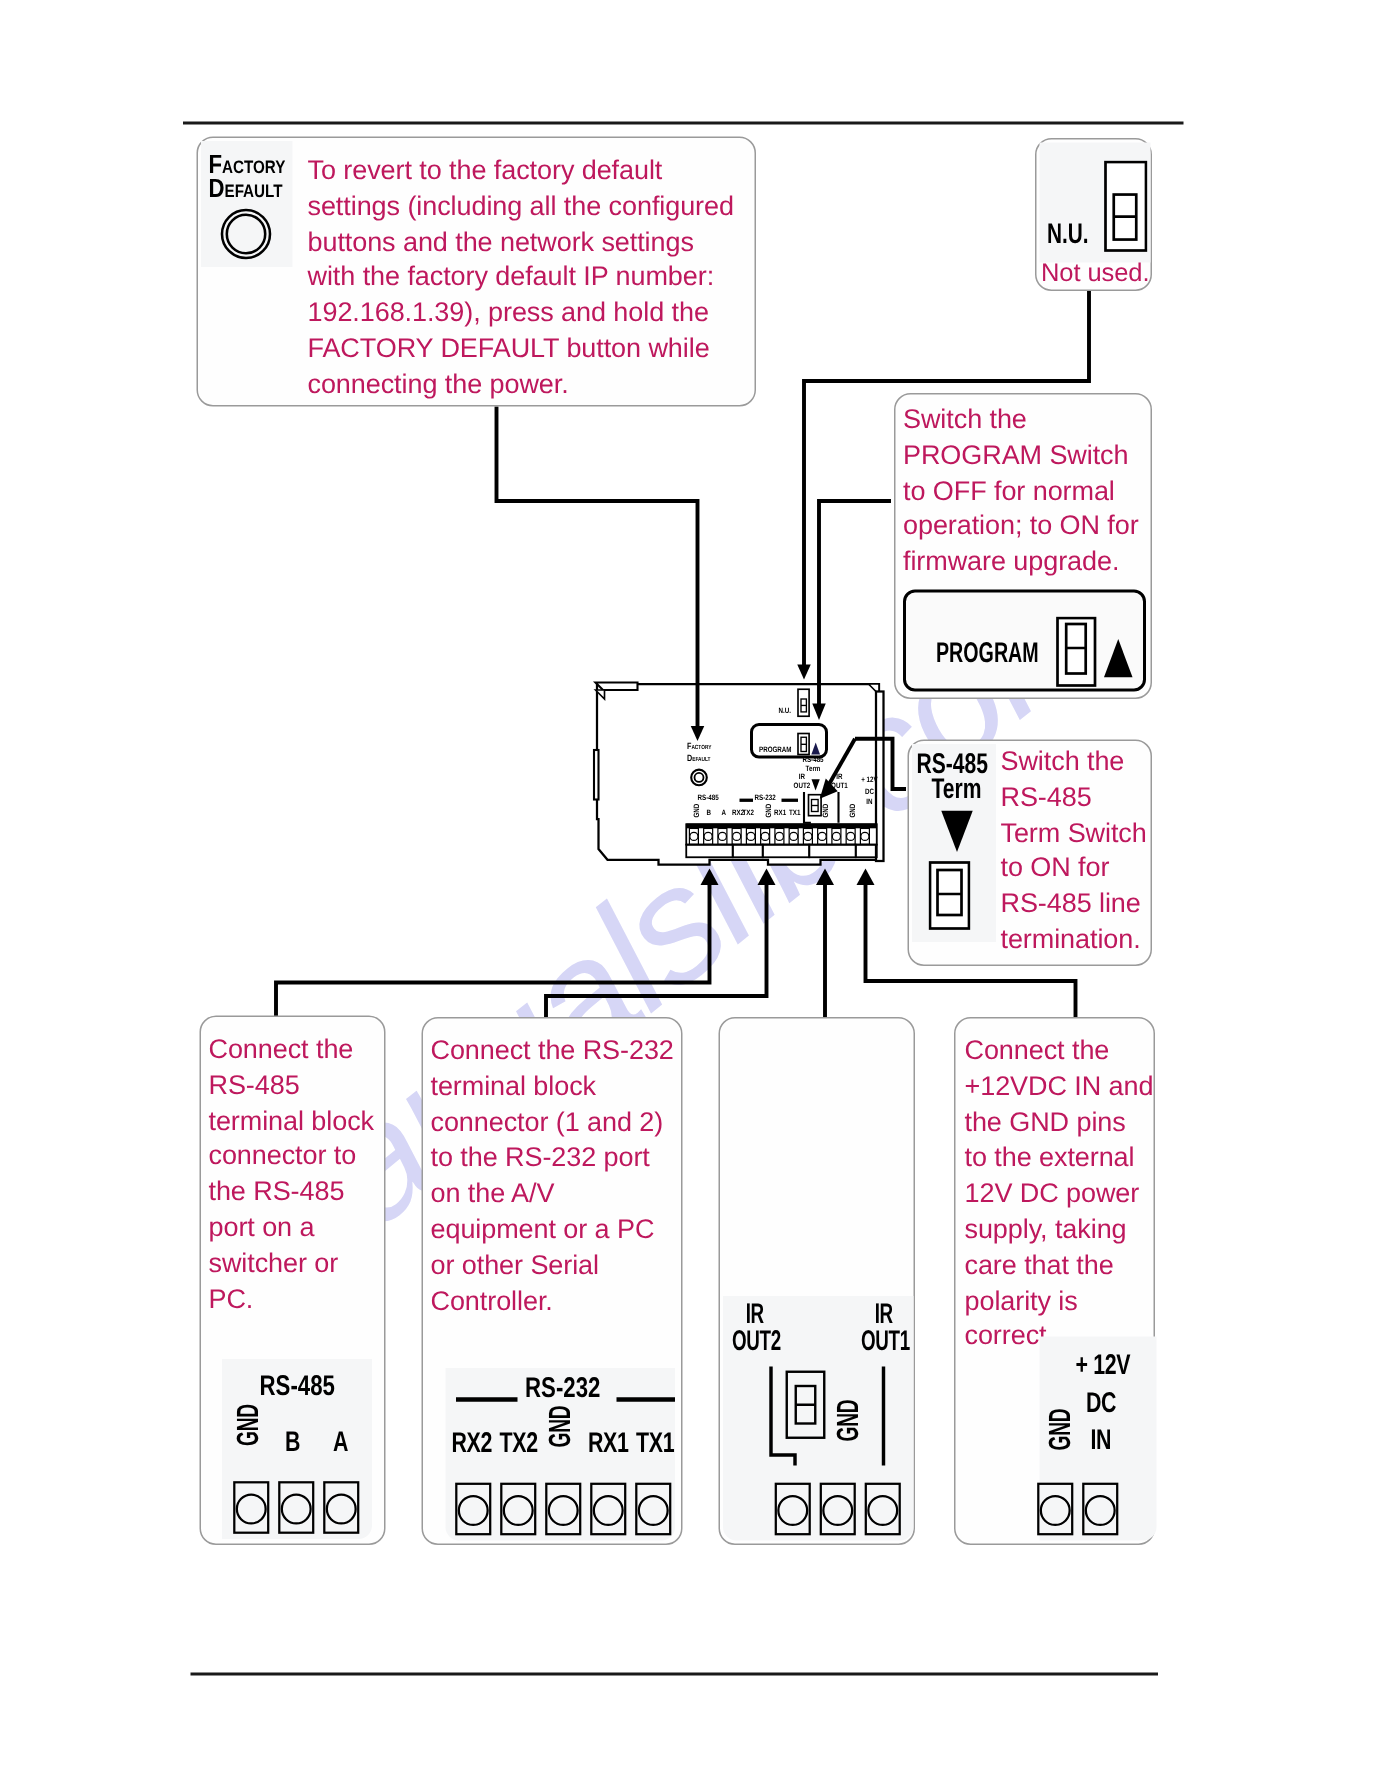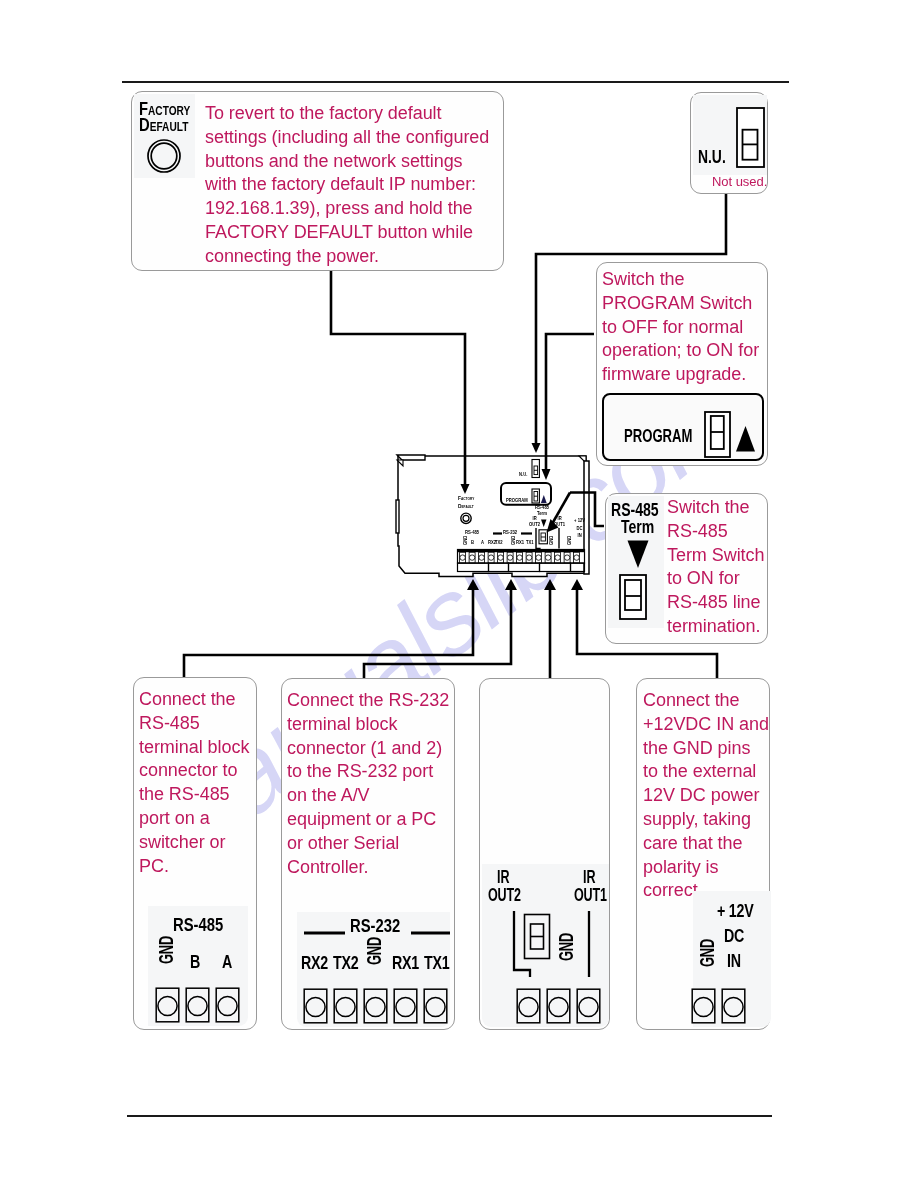--- a/index.html
+++ b/index.html
@@ -230,21 +230,21 @@
   </div>
 
   <div class="callout" id="co-nu" style="left:690px;top:92px;width:78px;height:102px;">
     <div class="portpanel" style="left:2px;top:2px;width:74px;height:80px;"></div>
     <div class="hw-bold" style="left:7px;top:53px;font-size:19px;--sx:0.73;">N.U.</div>
     <svg style="position:absolute;left:45px;top:14px;width:29px;height:61px;" viewBox="0 0 29 61">
       <rect x="1" y="1" width="27" height="59" fill="#fff" stroke="#000" stroke-width="1.8"></rect>
       <rect x="6.5" y="22.7" width="15" height="30" fill="#fff" stroke="#000" stroke-width="1.8"></rect>
       <line x1="6.5" y1="37.4" x2="21.5" y2="37.4" stroke="#000" stroke-width="1.8"></line>
     </svg>
-    <div class="body-text" style="left:21px;top:77px;width:80px;font-size:13px;">Not used.</div>
+    <div class="body-text" style="left:3px;top:77px;width:80px;font-size:17px;">Not used.</div>
   </div>
 
   <div class="callout" id="co-prog" style="left:596px;top:262px;width:172px;height:204px;">
     <div class="body-text" style="left:5px;top:5px;width:166px;">Switch the
 PROGRAM Switch
 to OFF for normal
 operation; to ON for
 firmware upgrade.</div>
     <div class="progpanel" style="left:5px;top:130px;width:162px;height:68px;">
       <div class="hw-bold" style="left:20px;top:30px;font-size:19px;--sx:0.69;">PROGRAM</div>

